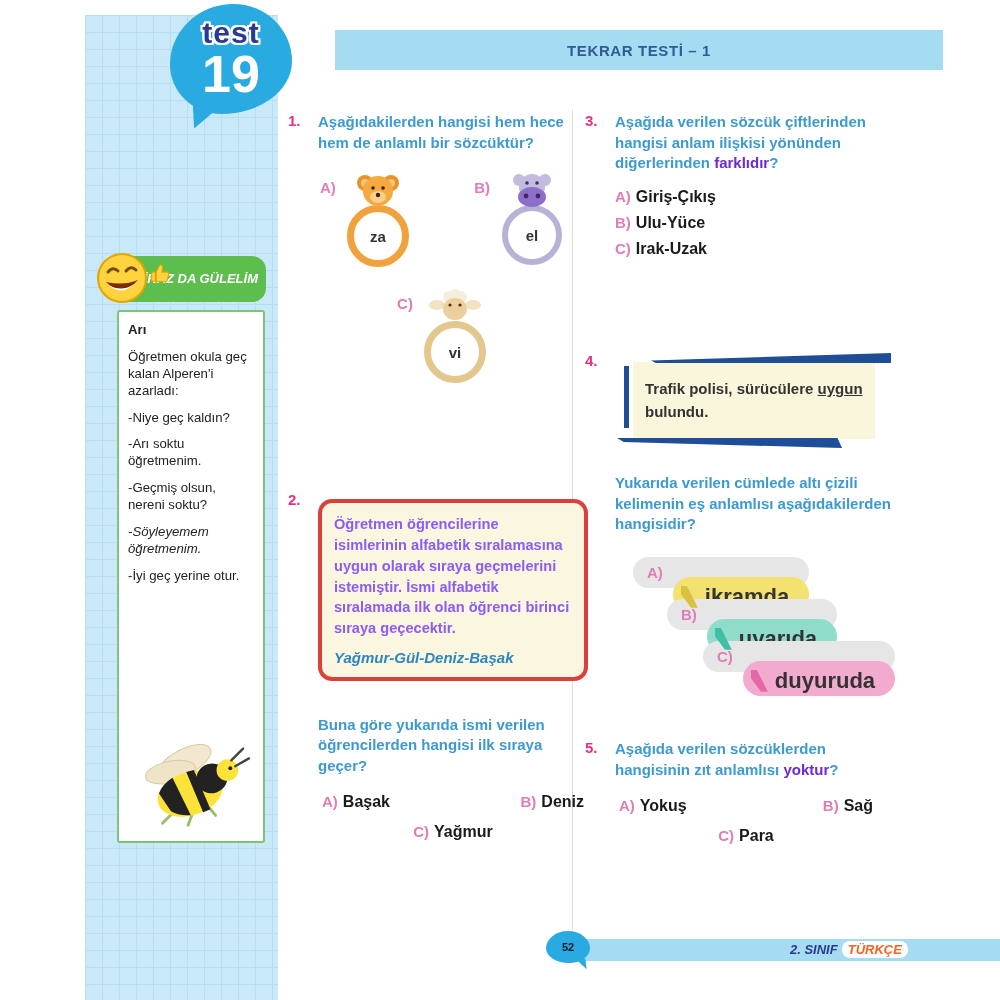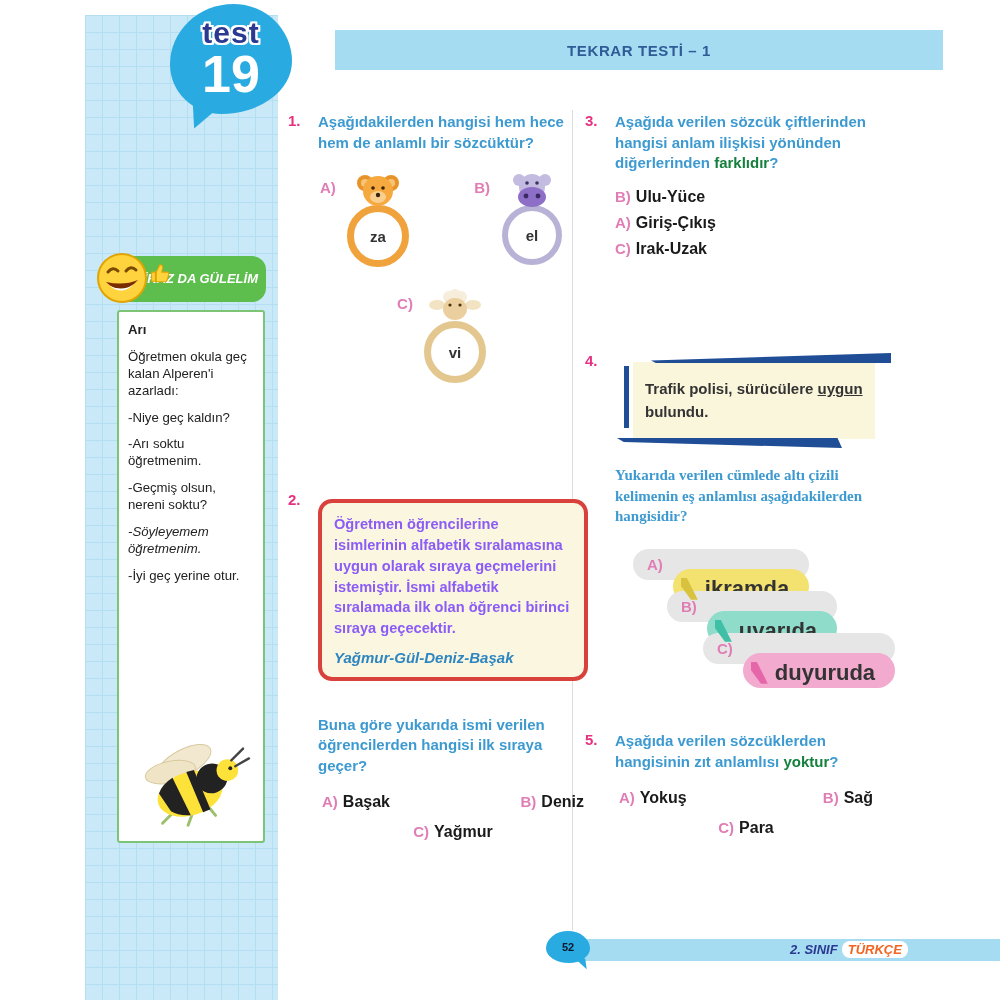--- a/index.html
+++ b/index.html
@@ -69,21 +69,21 @@
 
   
   .col-left{position:absolute;left:288px;top:112px;width:282px;}
   .col-right{position:absolute;left:585px;top:112px;width:292px;}
   .divider{position:absolute;left:572px;top:110px;width:1px;height:820px;background:#dcdcdc;}
 
   .q{display:flex;}
   .q-num{width:30px;flex:0 0 30px;font-size:15px;font-weight:bold;color:#e5317f;}
   .q-body{flex:1;}
   .q-text{font-size:15px;line-height:1.38;color:#3d9ad1;font-weight:bold;margin:0;}
-  .hl{color:#15803d;}
+  .hl{color:#6d28d9;}
 
   
   .animal-row{display:flex;justify-content:space-between;margin-top:26px;padding:0 2px;}
   .animal-opt{display:flex;align-items:flex-start;}
   .opt-letter{font-size:15px;font-weight:bold;color:#e07db5;margin-right:6px;}
   .ring-fig{position:relative;width:72px;padding-top:26px;text-align:center;}
   .ring{
     margin:0 auto;width:48px;height:48px;border-radius:50%;
     background:#fff;display:flex;align-items:center;justify-content:center;
     font-size:15px;font-weight:bold;color:#333;
@@ -316,42 +316,42 @@
   </div>
 
   <div class="col-right">
 
     <div class="q">
       <div class="q-num">3.</div>
       <div class="q-body">
         <p class="q-text"><span>Aşağıda verilen sözcük çiftlerinden hangisi anlam ilişkisi yönünden diğerlerinden </span><span class="hl">farklıdır</span><span>?</span></p>
         <div class="opt-col">
           <span class="opt">
+            <span class="opt-letter">A)</span><span>Giriş-Çıkış</span>
+          </span>
+          <span class="opt">
             <span class="opt-letter">B)</span><span>Ulu-Yüce</span>
-          </span>
-          <span class="opt">
-            <span class="opt-letter">A)</span><span>Giriş-Çıkış</span>
           </span>
           <span class="opt">
             <span class="opt-letter">C)</span><span>Irak-Uzak</span>
           </span>
         </div>
       </div>
     </div>
 
     <div class="q" style="margin-top:86px;">
       <div class="q-num">4.</div>
       <div class="q-body">
         <div class="q4-box">
           <div class="acc acc-top"></div>
           <div class="acc acc-bottom"></div>
           <div class="acc acc-left"></div>
           <span>Trafik polisi, sürücülere </span><span class="u">uygun</span><span> bulundu.</span>
         </div>
-        <p class="q-text" style="margin-top:26px;font-family:Liberation Serif, serif;">Yukarıda verilen cümlede altı çizili kelimenin eş anlamlısı aşağıdakilerden hangisidir?</p>
+        <p class="q-text" style="margin-top:34px;">Yukarıda verilen cümlede altı çizili kelimenin eş anlamlısı aşağıdakilerden hangisidir?</p>
 
         <div class="pills">
           <div class="pill-row ind-1">
             <span class="pill">
               <span class="opt-letter">A)</span>
               <span class="pill-color" style="background-color: rgb(243, 225, 112);">
                 <span class="ribbon" style="background-color: rgb(216, 194, 62);"></span>
                 <span>ikramda</span>
               </span>
             </span>

